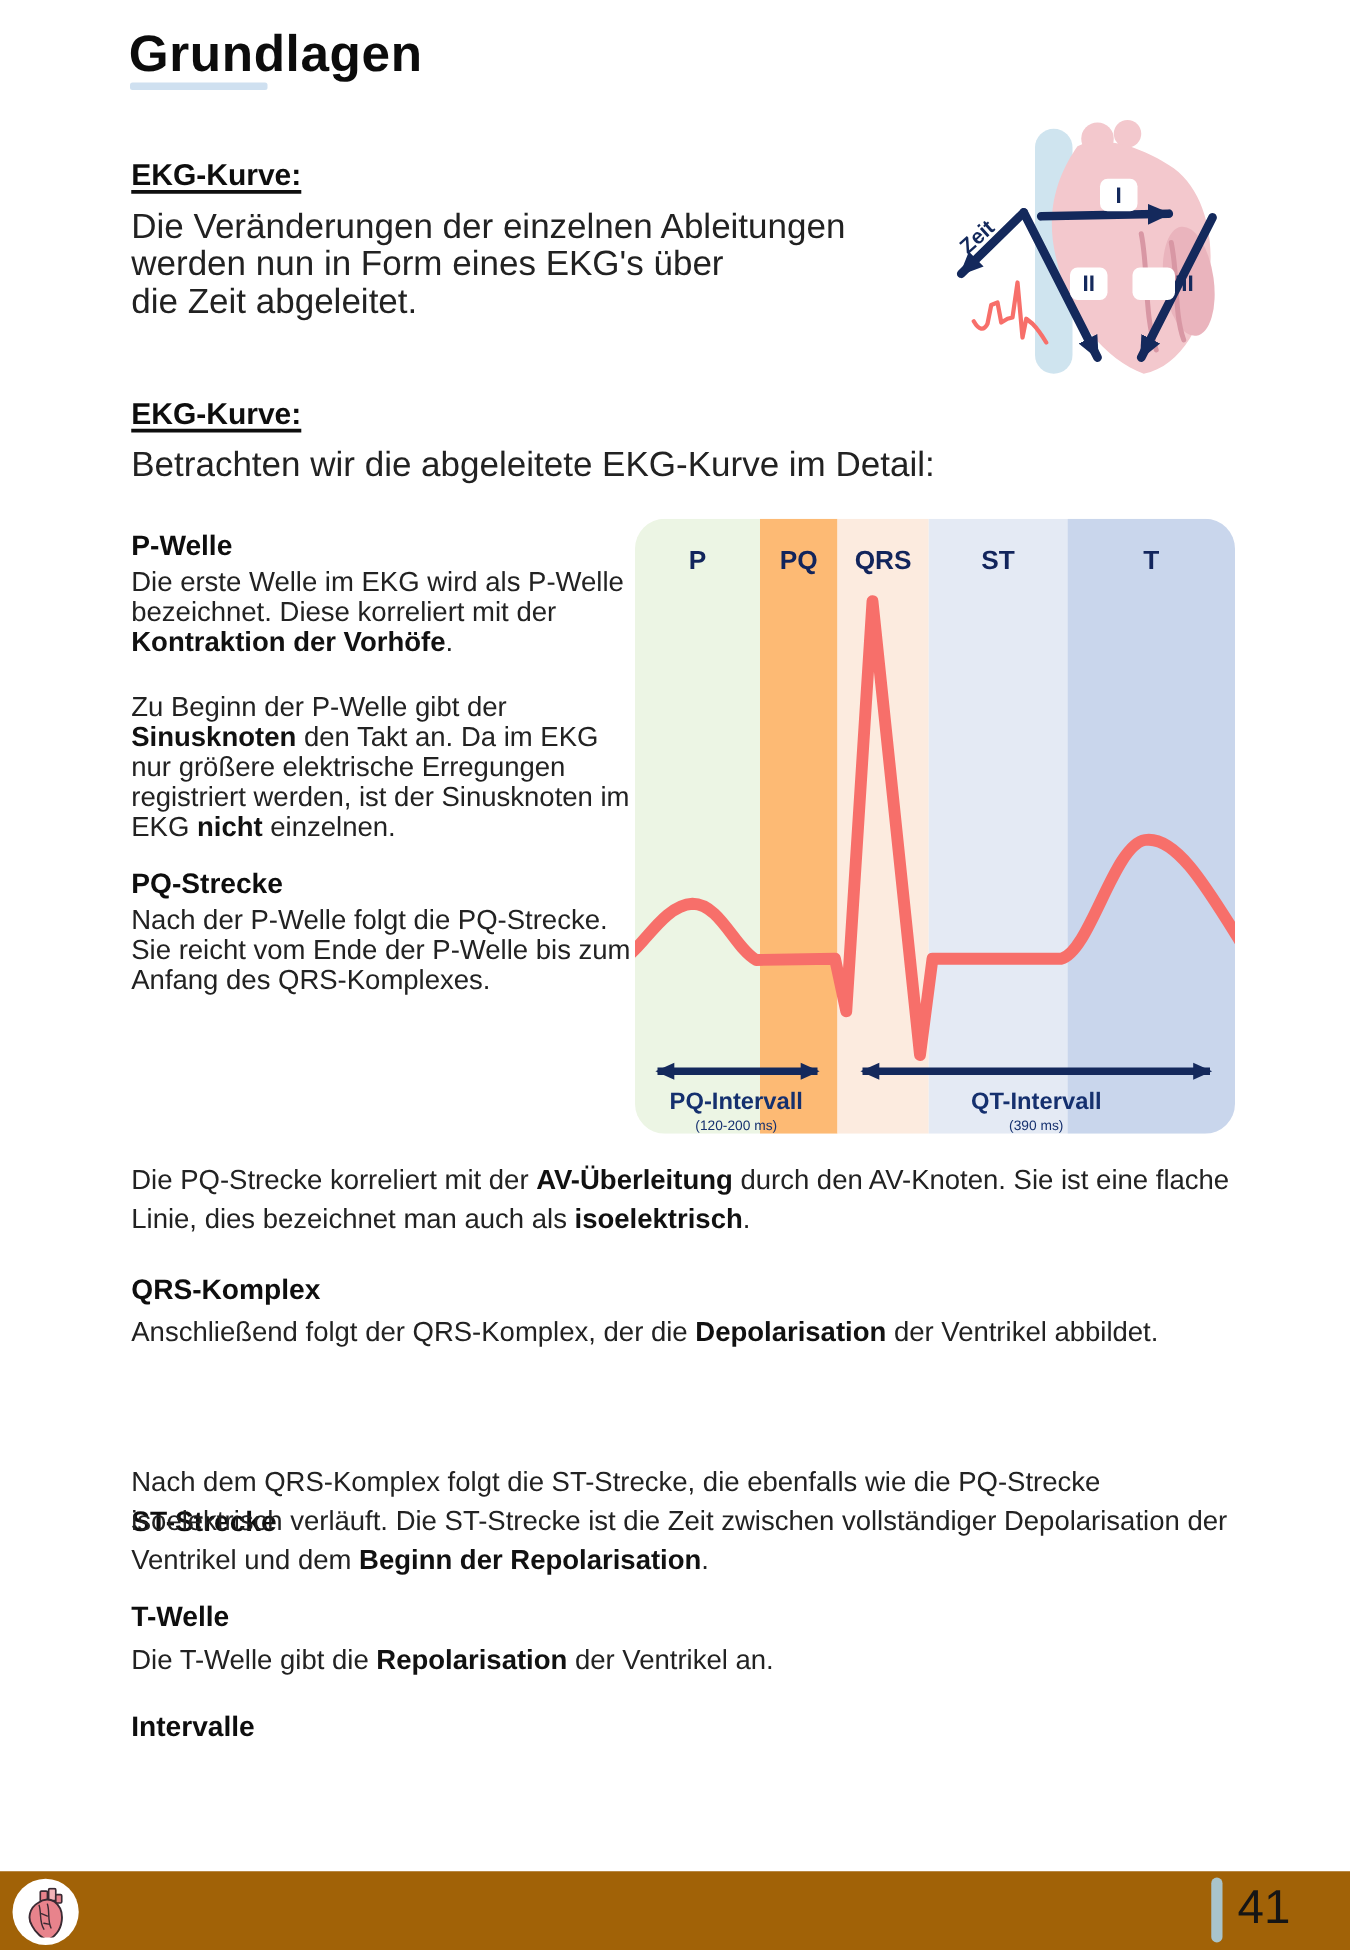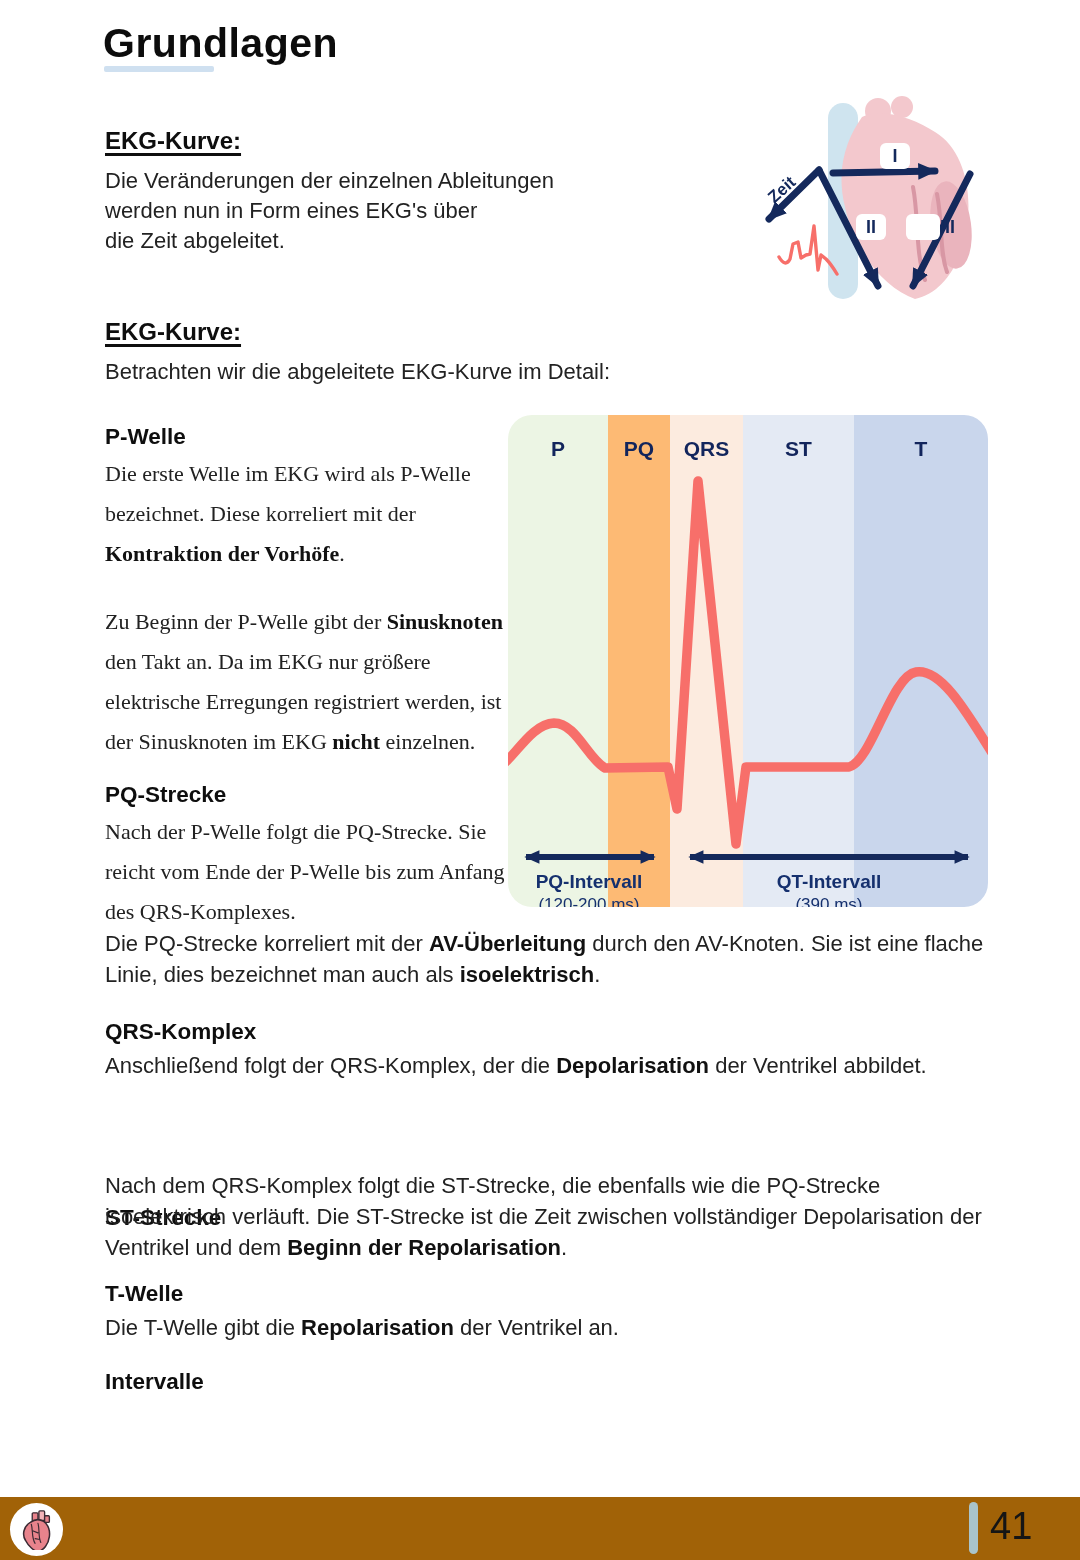--- a/index.html
+++ b/index.html
@@ -7,40 +7,40 @@
   body { font-family:"Liberation Sans", sans-serif; color:#1e1e1e; }
   .page { position:relative; width:1080px; height:1560px; background:#ffffff; overflow:hidden; }
   .abs { position:absolute; }
 
   
   .title { left:103px; top:20px; font-size:41px; font-weight:800; color:#0c0c0c; letter-spacing:.5px; }
   .title-underline { left:104px; top:66px; width:110px; height:6px; background:#cfe0f0; border-radius:2px; }
 
   
   .h-underlined { font-size:24px; font-weight:800; color:#0e0e0e; text-decoration:underline; text-decoration-thickness:2.5px; text-underline-offset:4px; }
-  .body-text { font-size:22px; line-height:30px; color:#222222; }
+  .body-text { font-size:28px; line-height:30px; color:#222222; }
   .body-text b, .rich b { font-weight:800; color:#111; }
   .sec-h { font-size:22.5px; font-weight:800; color:#0e0e0e; }
 
   
   .left-col { left:105px; top:424px; width:400px; }
   .left-col .sec-h { margin-bottom:4px; }
-  .left-col p { font-size:22px; line-height:40px; color:#222;font-family:Liberation Serif, serif; }
+  .left-col p { font-size:22px; line-height:24px; color:#222; }
   .gap28 { height:28px; }
   .gap20 { height:20px; }
 
   
   .diagram { left:508px; top:415px; width:480px; height:492px; border-radius:24px; overflow:hidden; }
   .bands { position:absolute; inset:0; display:flex; }
   .band { height:100%; position:relative; }
   .band-label { position:absolute; top:22px; width:100%; text-align:center; font-size:21px; font-weight:800; color:#12255c; }
   .curve-svg, .arrow-svg { position:absolute; left:0; top:0; }
   .interval { position:absolute; text-align:center; color:#15306e; }
   .interval .int-label { font-size:19px; font-weight:800; }
-  .interval .int-range { font-size:17px; margin-top:2px; }
+  .interval .int-range { font-size:11px; margin-top:2px; }
   .interval-pq { left:0; top:456px; width:162px; }
   .interval-qt { left:162px; top:456px; width:318px; }
 
   
   .heart-fig { left:745px; top:92px; width:320px; height:232px; }
   .lead-chip { position:absolute; width:30px; height:26px; background:#ffffff; border-radius:6px; text-align:center; line-height:26px; font-size:18px; font-weight:800; color:#14295c; }
   .chip-i  { left:135px; top:51px; }
   .chip-ii { left:111px; top:122px; }
   .chip-iii{ left:161px; top:122px;padding-left:34px; }
   .zeit-label { position:absolute; left:22px; top:88px; font-size:17px; font-weight:800; color:#14295c; transform:rotate(-42deg); }

